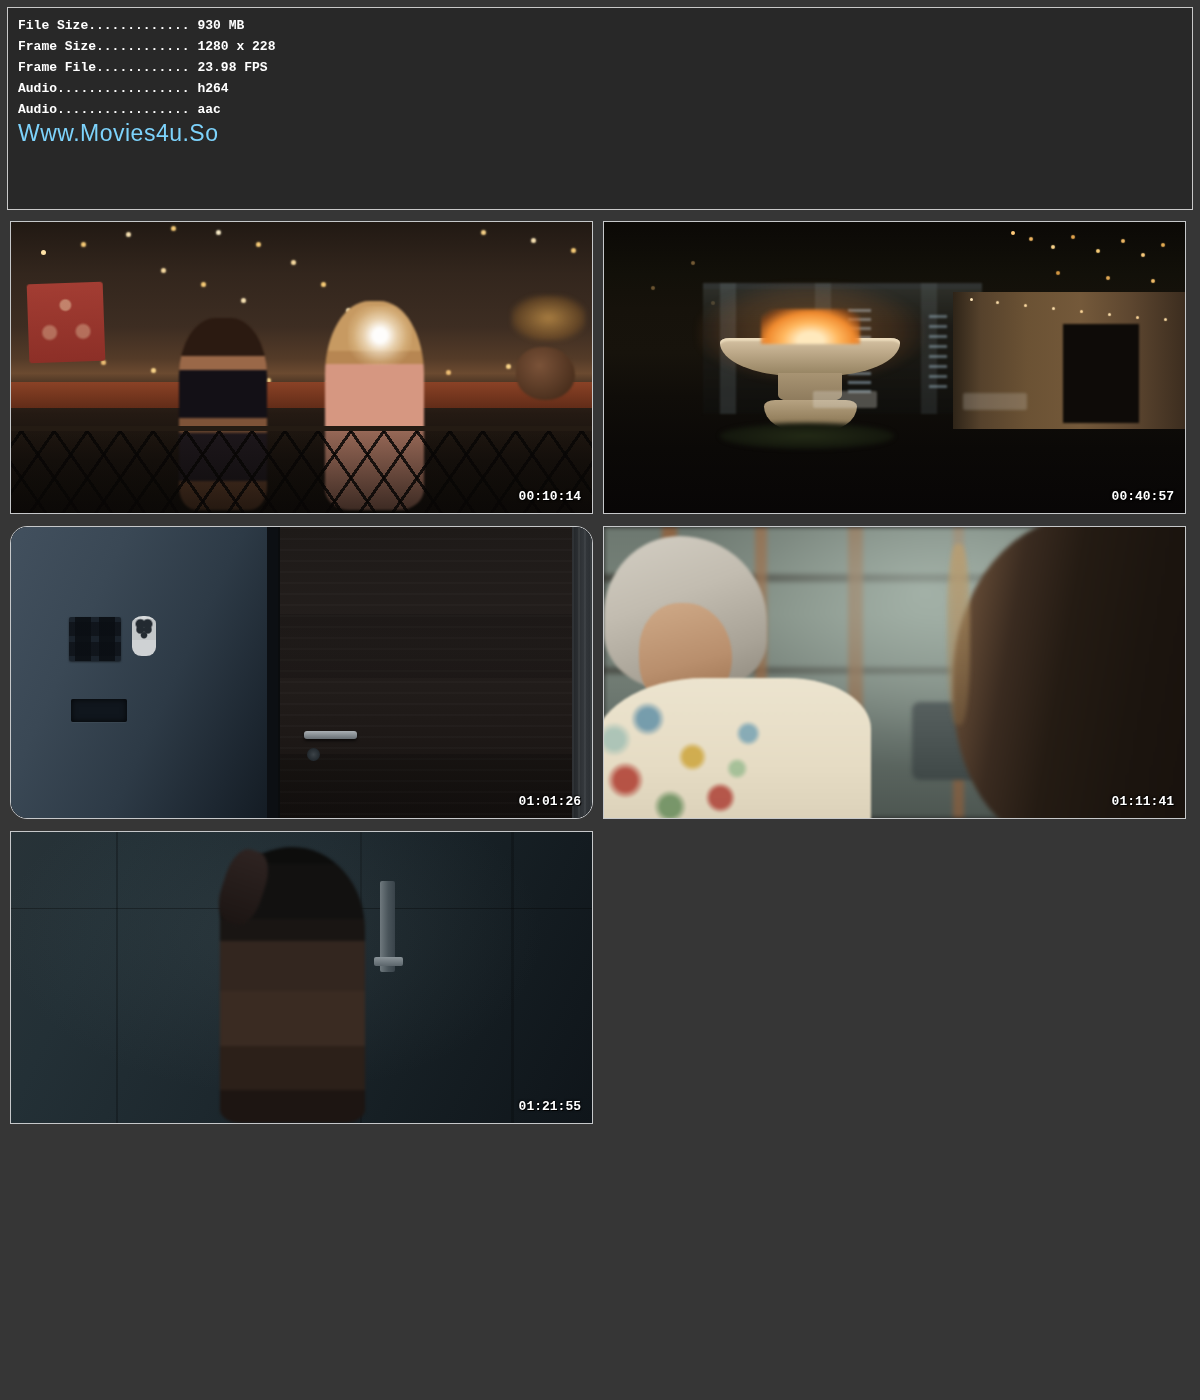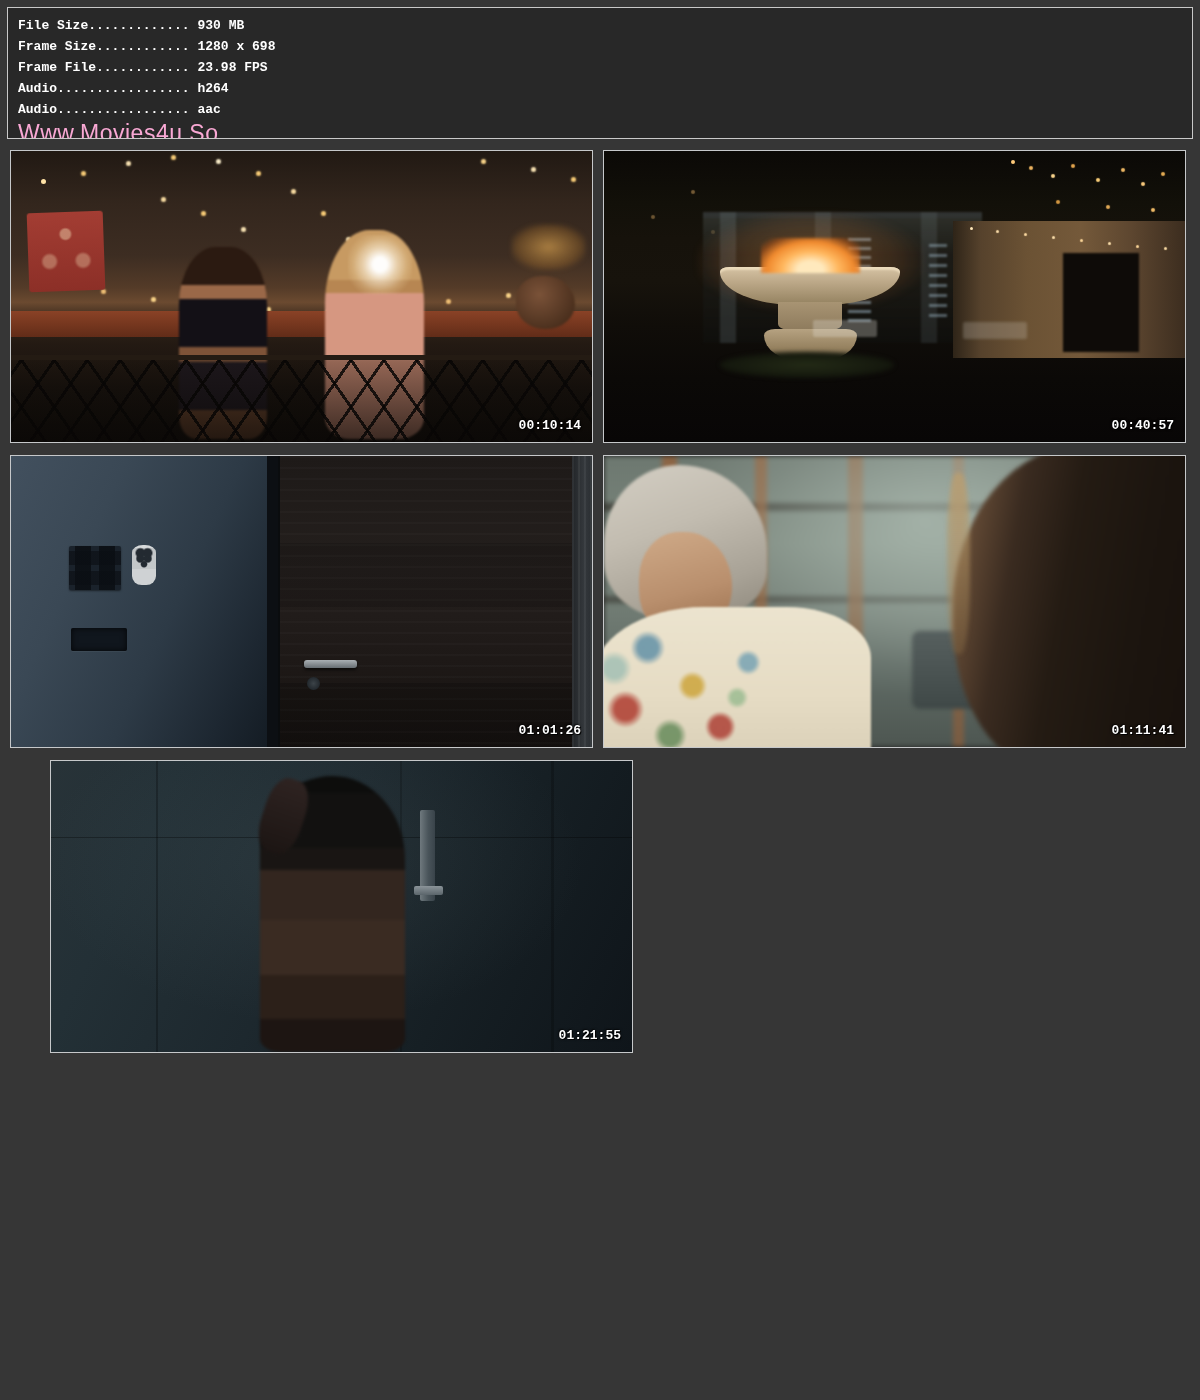--- a/index.html
+++ b/index.html
@@ -7,35 +7,35 @@
   body {
     width:1200px; height:1400px;
     background:#363636;
     font-family:"Liberation Mono", monospace;
     overflow:hidden;
   }
 
   
   .header-box {
     margin:7px 7px 11px 7px;
-    height:132px;
+    height:203px;
     border:1px solid #c9c9c9;
     background:#282828;
     padding:7px 10px 0 10px;
     overflow:hidden;
   }
   .meta-line {
     font:bold 13px/21px "Liberation Mono", monospace;
     color:#ffffff;
     white-space:pre;
   }
   .meta-value { margin-left:1ch; }
   .watermark {
     font:400 23px/25px "Liberation Sans", sans-serif;
-    color:#f9a8d4;
+    color:#7dd3fc;
     letter-spacing:0.5px;
     margin-top:1px;
   }
 
   
   .grid {
     display:grid;
     grid-template-columns:583px 583px;
     gap:12px 10px;
     padding:0 10px;
@@ -242,21 +242,21 @@
       radial-gradient(circle at 72% 86%, #3a5a7c 0 4%, transparent 7%),
       radial-gradient(circle at 50% 88%, #3c5f82 0 3%, transparent 5.5%),
       linear-gradient(180deg,#ece8df 0%,#e4dfd4 50%,#d2cdc1 100%);
     border-radius:42% 46% 6% 6%/60% 64% 4% 4%; filter:blur(1px); }
   .s5-strap { left:44%; top:56%; width:3.2%; height:46%;
     background:#7d4e38; transform:rotate(5deg); filter:blur(.8px); }
   .s5-shadow { right:0; top:0; width:38%; height:100%;
     background:linear-gradient(90deg, rgba(8,9,12,0) 0%, rgba(8,9,12,.85) 22%, #07080c 45%); }
 
   
-  .s6 { background:#0c0f13; }
+  .s6 { background:#0c0f13;border-radius:17px; }
   .s6-wall { left:0; top:0; width:44%; height:100%;
     background:linear-gradient(115deg,#42505e 0%,#3a4855 30%,#2d3a46 60%,#1d2731 85%,#141c24 100%); }
   .s6-panel { left:10%; top:31%; width:9%; height:15%; border-radius:2px;
     background:
       linear-gradient(90deg, transparent 0 12%, rgba(10,14,19,.85) 12% 42%, transparent 42% 58%, rgba(10,14,19,.85) 58% 88%, transparent 88%),
       linear-gradient(180deg, transparent 0 12%, rgba(12,16,21,.7) 12% 44%, transparent 44% 56%, rgba(12,16,21,.7) 56% 88%, transparent 88%),
       #1a222b;
     box-shadow:0 1px 2px rgba(0,0,0,.5); }
   .s6-remote { left:20.8%; top:30.5%; width:4.2%; height:14%;
     background:
@@ -320,40 +320,40 @@
     background:linear-gradient(180deg, rgba(190,160,110,.7), rgba(140,110,70,.35));
     border-radius:40%; filter:blur(2px); }
   .s7-couch { left:53%; top:60%; width:17%; height:27%;
     background:linear-gradient(180deg,#57605f,#3f4847); border-radius:8px; filter:blur(2px); }
 
   
   .s8 { background:
     linear-gradient(180deg, transparent 0 26%, rgba(0,0,0,.32) 26% 26.6%, transparent 26.6%),
     linear-gradient(90deg, transparent 0 18%, rgba(0,0,0,.25) 18% 18.5%, transparent 18.5% 60%, rgba(0,0,0,.18) 60% 60.4%, transparent 60.4% 86%, rgba(0,0,0,.22) 86% 86.5%, transparent 86.5%),
     radial-gradient(ellipse at 45% 35%, rgba(90,110,115,.18), transparent 60%),
-    linear-gradient(115deg,#283338 0%,#233036 18%,#1d282e 45%,#161f24 70%,#0f151a 100%); margin-left: 40px; }
+    linear-gradient(115deg,#283338 0%,#233036 18%,#1d282e 45%,#161f24 70%,#0f151a 100%); }
   .s8-person { left:36%; top:5%; width:25%; height:95%;
     background:linear-gradient(180deg,#0d0d0c 0 6%,#121110 6% 26%,#191513 26% 34%,#33261f 34% 52%,#3a2b22 52% 72%,#2c2019 72% 88%,#1d1512 88% 100%);
     border-radius:50% 50% 14% 14%/26% 30% 5% 5%; filter:blur(1.5px); }
   .s8-arm { left:36.5%; top:6%; width:7%; height:26%;
     background:linear-gradient(180deg,#2e2321,#1c1513);
     border-radius:40%; transform:rotate(18deg); filter:blur(1.5px); }
   .s8-fixture { left:63.5%; top:17%; width:2.6%; height:31%;
     background:linear-gradient(90deg,#6f797e,#49545a 55%,#39434a); border-radius:2px; }
   .s8-bracket { left:62.5%; top:43%; width:5%; height:3%;
     background:linear-gradient(180deg,#8b9499,#5b656b); border-radius:2px; }
 </style>
 </head>
 <body>
 
 <div class="page">
 
   <div class="header-box">
     <div class="meta-line"><span class="meta-label">File Size.............</span><span class="meta-value">930 MB</span></div>
-    <div class="meta-line"><span class="meta-label">Frame Size............</span><span class="meta-value">1280 x 698</span></div>
+    <div class="meta-line"><span class="meta-label">Frame Size............</span><span class="meta-value">1280 x 228</span></div>
     <div class="meta-line"><span class="meta-label">Frame File............</span><span class="meta-value">23.98 FPS</span></div>
     <div class="meta-line"><span class="meta-label">Audio.................</span><span class="meta-value">h264</span></div>
     <div class="meta-line"><span class="meta-label">Audio.................</span><span class="meta-value">aac</span></div>
     <div class="watermark">Www.Movies4u.So</div>
   </div>
 
   <div class="grid">
 
     <figure class="thumb s1">
       <div class="s1-lights"></div>

